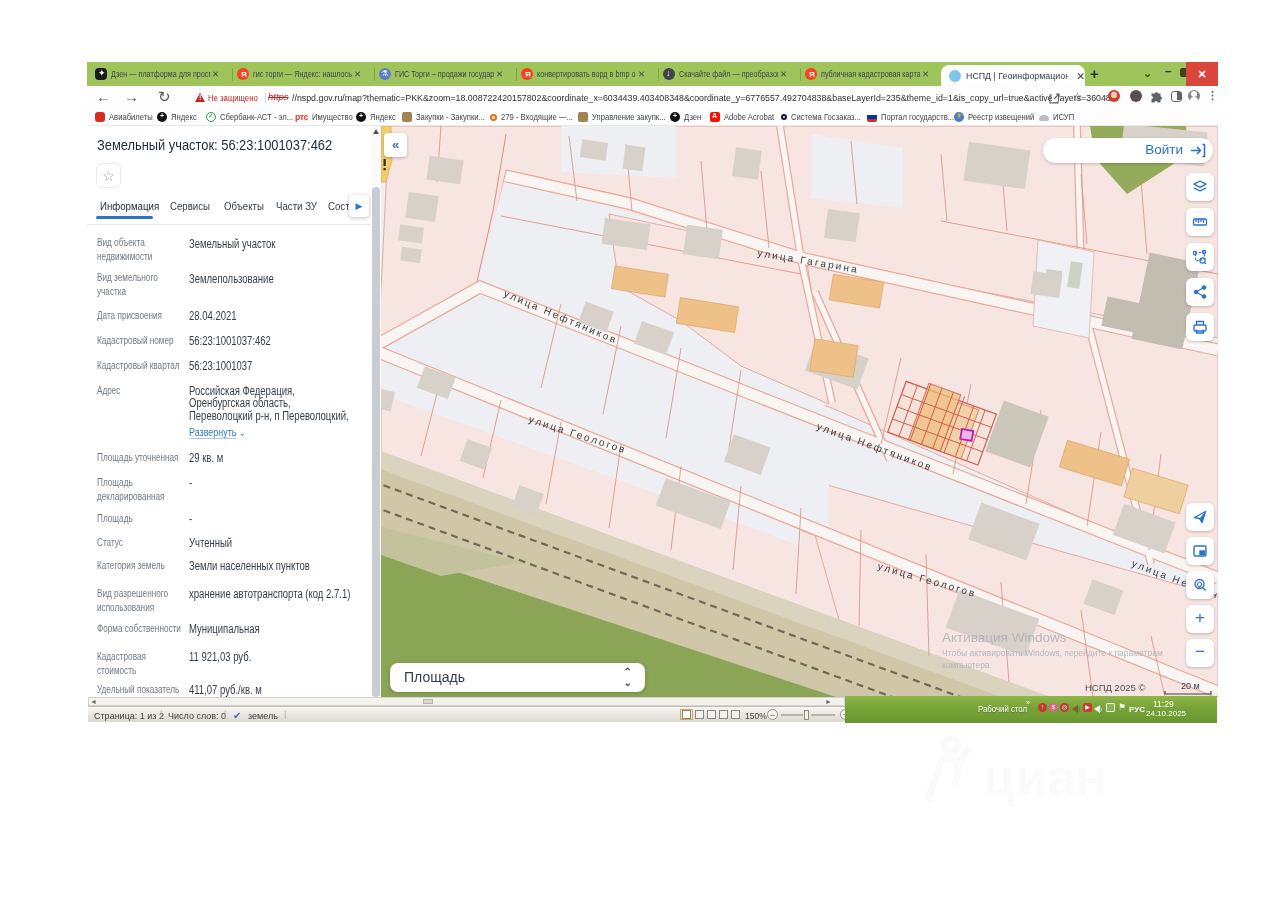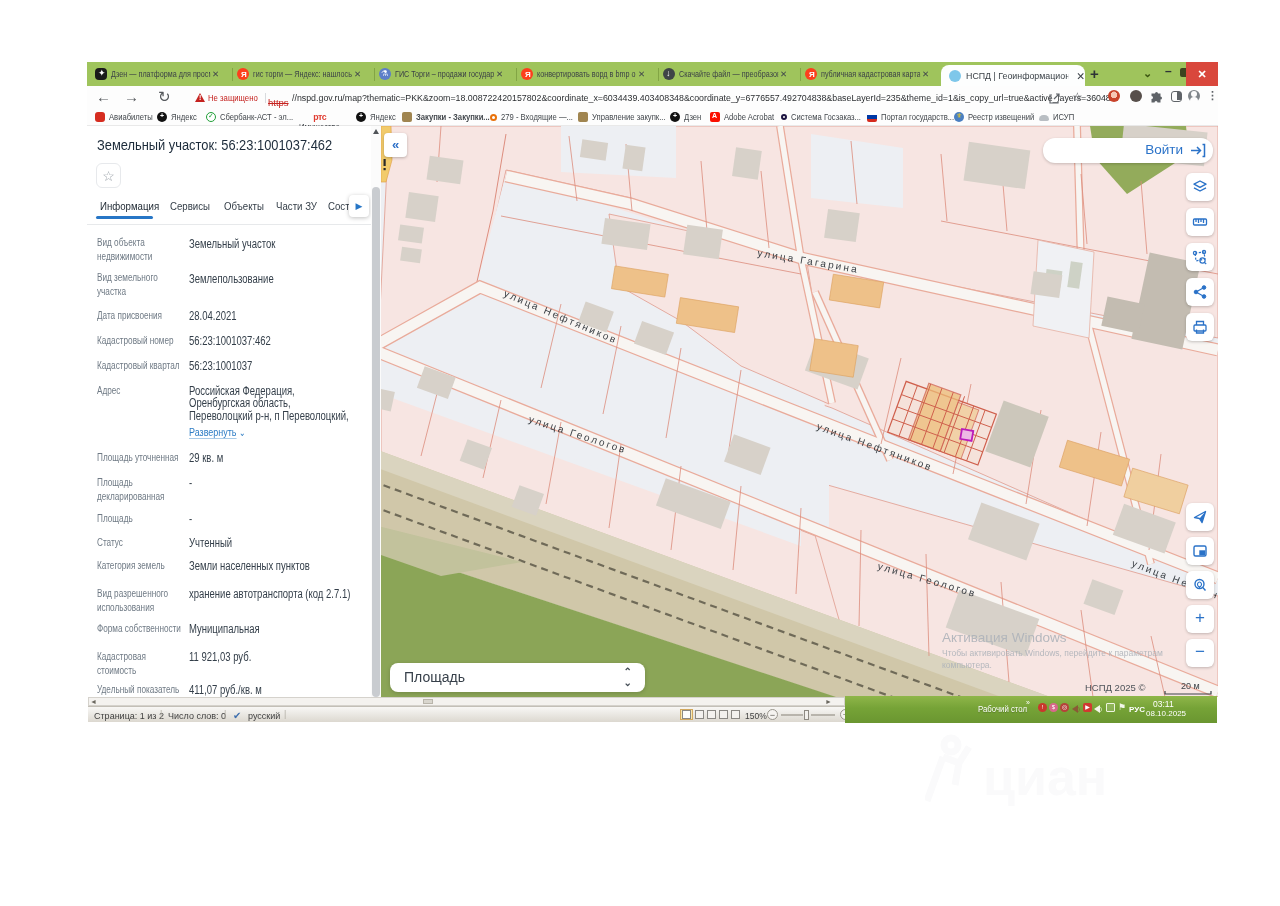--- a/index.html
+++ b/index.html
@@ -104,21 +104,21 @@
     <div class="abs" style="left:1099px;top:0;width:32px;height:24px;background:#d9473c;color:#fff;text-align:center;font-size:11px;line-height:24px;font-weight:bold;">✕</div>
   </div>
   <div id="toolbar">
     <span class="nav" style="left:9px;">←</span>
     <span class="nav" style="left:37px;">→</span>
     <span class="nav" style="left:71px;">↻</span>
     <span class="abs" style="left:108px;top:7px;width:0;height:0;border-left:5px solid transparent;border-right:5px solid transparent;border-bottom:9px solid #c5221f;"></span>
       <span class="abs" style="left:112px;top:8px;color:#fff;font-size:7px;font-weight:bold;z-index:3;">!</span>
     <span class="abs" style="left:121px;top:7px;color:#c5221f;font-size:9px;transform:scaleX(.86);transform-origin:0 50%;">Не защищено</span>
     <span class="abs" style="left:177px;top:5px;color:#d5d7da;font-size:11px;">|</span>
-    <span class="abs" style="left:181px;top:11px;color:#c5221f;font-size:9.5px;text-decoration:line-through;">https</span>
+    <span class="abs" style="left:181px;top:5px;color:#c5221f;font-size:9.5px;text-decoration:line-through;font-style:italic;">https</span>
     <span id="urltext" class="abs" style="left:205px;top:7px;font-size:9.2px;color:#2b2e31;white-space:nowrap;transform:scaleX(.96);transform-origin:0 50%;">//nspd.gov.ru/map?thematic=PKK&amp;zoom=18.008722420157802&amp;coordinate_x=6034439.403408348&amp;coordinate_y=6776557.492704838&amp;baseLayerId=235&amp;theme_id=1&amp;is_copy_url=true&amp;active_layers=36048</span>
     <span class="abs" style="left:961px;top:5px;"><svg width="13" height="13" viewBox="0 0 13 13">
           <g fill="none" stroke="#5f6368" stroke-width="1.2">
             <path d="M4,3 L2,3 2,11 10,11 10,9"></path>
             <path d="M6,7 L11,2 M8,2 L11,2 11,5"></path>
           </g>
         </svg></span>
     <span class="abs" style="left:985px;top:4px;color:#5f6368;font-size:12px;">☆</span>
     <span class="abs" style="left:1021px;top:4px;width:12px;height:12px;border-radius:50%;background:radial-gradient(circle at 50% 40%,#f6c6b5 35%,#c8432c 36%);"></span>
     <span class="abs" style="left:1043px;top:4px;width:12px;height:12px;border-radius:50%;background:#574f4b;"></span>
@@ -144,31 +144,31 @@
           <span style="position:absolute;left:3px;top:0px;color:#fff;font-size:7px;font-weight:bold;">+</span>
         </span>
         <span class="bt">Яндекс</span>
       </span>
     <span class="bm" style="left:119px;">
         <span class="bi" style="background:#fff;border:1.5px solid #21a038;border-radius:50%;position:relative;">
           <span style="position:absolute;left:1px;top:-1px;color:#21a038;font-size:7px;">✓</span>
         </span>
         <span class="bt">Сбербанк-АСТ - эл...</span>
       </span>
-    <span class="bm" style="left:208px;flex-direction:column;">
+    <span class="bm" style="left:208px;">
         <span style="color:#e03c31;font-weight:bold;font-size:8.8px;letter-spacing:-0.5px;">ртс</span>
         <span class="bt">Имущество</span>
       </span>
     <span class="bm" style="left:269px;">
         <span class="bi" style="background:#111;border-radius:50%;position:relative;">
           <span style="position:absolute;left:3px;top:0px;color:#fff;font-size:7px;font-weight:bold;">+</span>
         </span>
         <span class="bt">Яндекс</span>
       </span>
-    <span class="bm" style="left:315px;font-weight:bold;">
+    <span class="bm" style="left:315px;">
         <span class="bi" style="background:#a08550;border-radius:2px;"></span>
         <span class="bt">Закупки - Закупки...</span>
       </span>
     <span class="bm" style="left:403px;">
         <span class="bi" style="background:#fff;border:2px solid #e8710a;border-radius:50%;width:7px;height:7px;"></span>
         <span class="bt">279 - Входящие —...</span>
       </span>
     <span class="bm" style="left:491px;">
         <span class="bi" style="background:#a08550;border-radius:2px;"></span>
         <span class="bt">Управление закупк...</span>
@@ -513,21 +513,21 @@
   <span class="abs" style="left:1px;top:0px;font-size:7px;color:#6a675f;">◄</span>
   <span class="abs" style="left:334px;top:1px;width:10px;height:5px;background:#d9d6ce;border:1px solid #b9b5ab;"></span>
   <span class="abs" style="right:12px;top:0px;font-size:7px;color:#6a675f;">►</span>
 </div>
 <div id="wstatus" class="abs" style="left:88px;top:706px;width:757px;height:16px;background:linear-gradient(#f8f7f5,#dcd8d0);border-top:1px solid #c3bfb7;font-size:9px;color:#3f3f3f;">
   <span class="abs" style="left:6px;top:4px;">Страница: 1 из 2</span>
   <span class="abs" style="left:72px;top:2px;color:#b4b0a8;">|</span>
   <span class="abs" style="left:80px;top:4px;">Число слов: 0</span>
   <span class="abs" style="left:136px;top:2px;color:#b4b0a8;">|</span>
   <span class="abs" style="left:145px;top:3px;color:#3f6fae;font-size:10px;">✔</span>
-  <span class="abs" style="left:160px;top:4px;">русский</span>
+  <span class="abs" style="left:160px;top:4px;">земель</span>
   <span class="abs" style="left:196px;top:2px;color:#b4b0a8;">|</span>
   <span class="abs" style="left:592px;top:2px;width:13px;height:11px;background:#f7e8b0;border:1px solid #d2a85e;"></span>
   <span class="abs" style="left:594px;top:3px;width:9px;height:9px;border:1px solid #8a8884;background:#fdfdfb;"></span>
   <span class="abs" style="left:607px;top:3px;width:9px;height:9px;border:1px solid #8a8884;background:#f3f1ee;"></span>
   <span class="abs" style="left:619px;top:3px;width:9px;height:9px;border:1px solid #8a8884;background:#f3f1ee;"></span>
   <span class="abs" style="left:631px;top:3px;width:9px;height:9px;border:1px solid #8a8884;background:#f3f1ee;"></span>
   <span class="abs" style="left:643px;top:3px;width:9px;height:9px;border:1px solid #8a8884;background:#f3f1ee;"></span>
   <span class="abs" style="left:657px;top:4px;font-size:8.5px;">150%</span>
   <span class="abs" style="left:679px;top:2px;width:11px;height:11px;border:1px solid #9a968e;border-radius:50%;background:#f5f3f0;text-align:center;line-height:10px;font-size:9px;color:#55524c;">−</span>
   <span class="abs" style="left:693px;top:7px;width:22px;height:2px;background:#b8b4ac;"></span>
@@ -542,22 +542,22 @@
   <span class="tico" style="left:204px;background:#d8688a;">$</span>
   <span class="tico" style="left:215px;background:#b5423a;">◎</span>
   <span class="abs" style="left:227px;top:9px;width:0;height:0;border-top:4px solid transparent;border-bottom:4px solid transparent;border-right:6px solid #8a5a36;"></span>
   <span class="abs" style="left:233px;top:10px;font-size:6px;color:#8a5a36;">)</span>
   <span class="tico" style="left:238px;background:#cf3a30;border-radius:2px;color:#fff;">▶</span>
   <span class="abs" style="left:249px;top:9px;width:0;height:0;border-top:4px solid transparent;border-bottom:4px solid transparent;border-right:6px solid #f2f6e8;"></span>
   <span class="abs" style="left:255px;top:10px;font-size:6px;color:#f2f6e8;">)</span>
   <span class="abs" style="left:261px;top:7px;width:9px;height:9px;border:1.2px solid #edf3de;border-radius:1px;background:rgba(255,255,255,.15);"></span>
   <span class="abs" style="left:273px;top:6px;font-size:9px;color:#f2f6e8;">⚑</span>
   <span class="abs" style="left:284px;top:9px;font-size:8px;font-weight:bold;">РУС</span>
-  <span class="abs" style="left:308px;top:3px;font-size:8.5px;">03:11</span>
-  <span class="abs" style="left:301px;top:13px;font-size:8px;">08.10.2025</span>
+  <span class="abs" style="left:308px;top:3px;font-size:8.5px;">11:29</span>
+  <span class="abs" style="left:301px;top:13px;font-size:8px;">24.10.2025</span>
 </div>
 <div id="wmark" class="abs" style="left:925px;top:733px;width:260px;height:80px;color:#fafafb;">
   <svg width="260" height="80" viewBox="0 0 260 80">
     <g fill="none" stroke="#fafafb" stroke-width="7">
       <circle cx="26" cy="12" r="7"></circle>
       <path d="M18,24 L10,46 L2,68 M18,24 L34,30 L30,52 M34,30 L44,14"></path>
     </g>
     <g font-family="Liberation Sans, sans-serif" font-size="52" font-weight="bold" fill="#fafafb">
       <text x="58" y="62">циан</text>
     </g>

